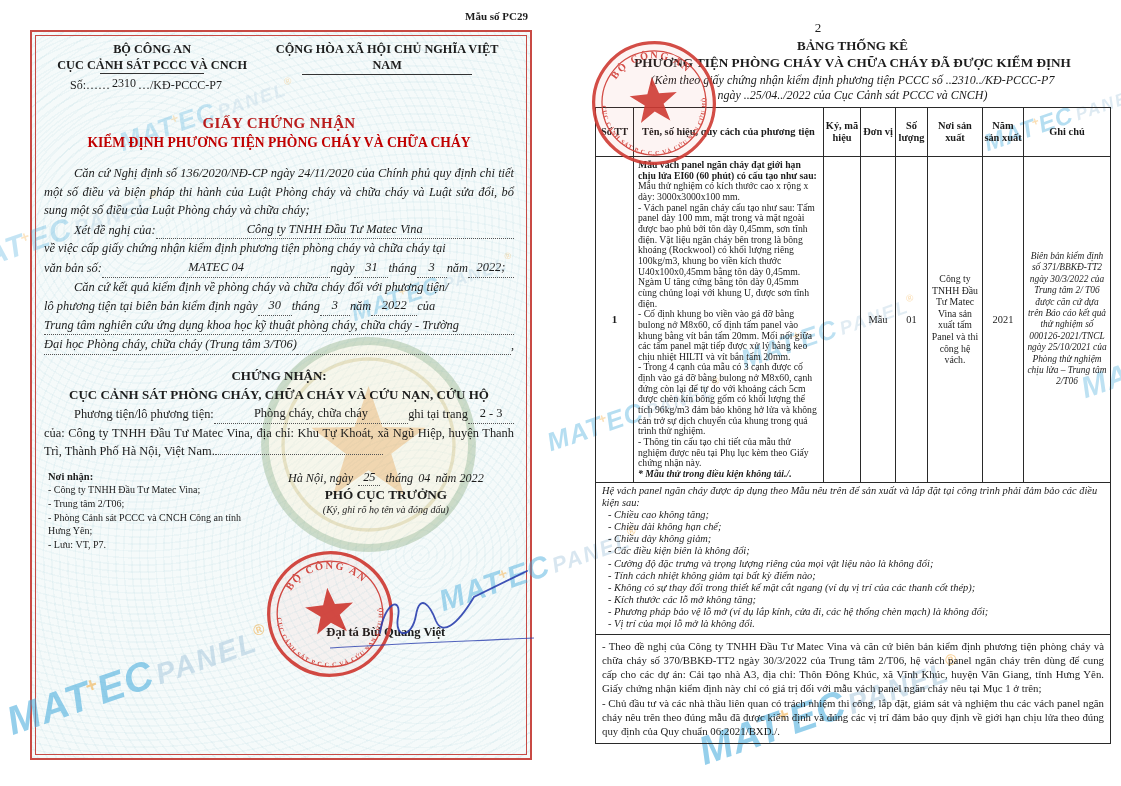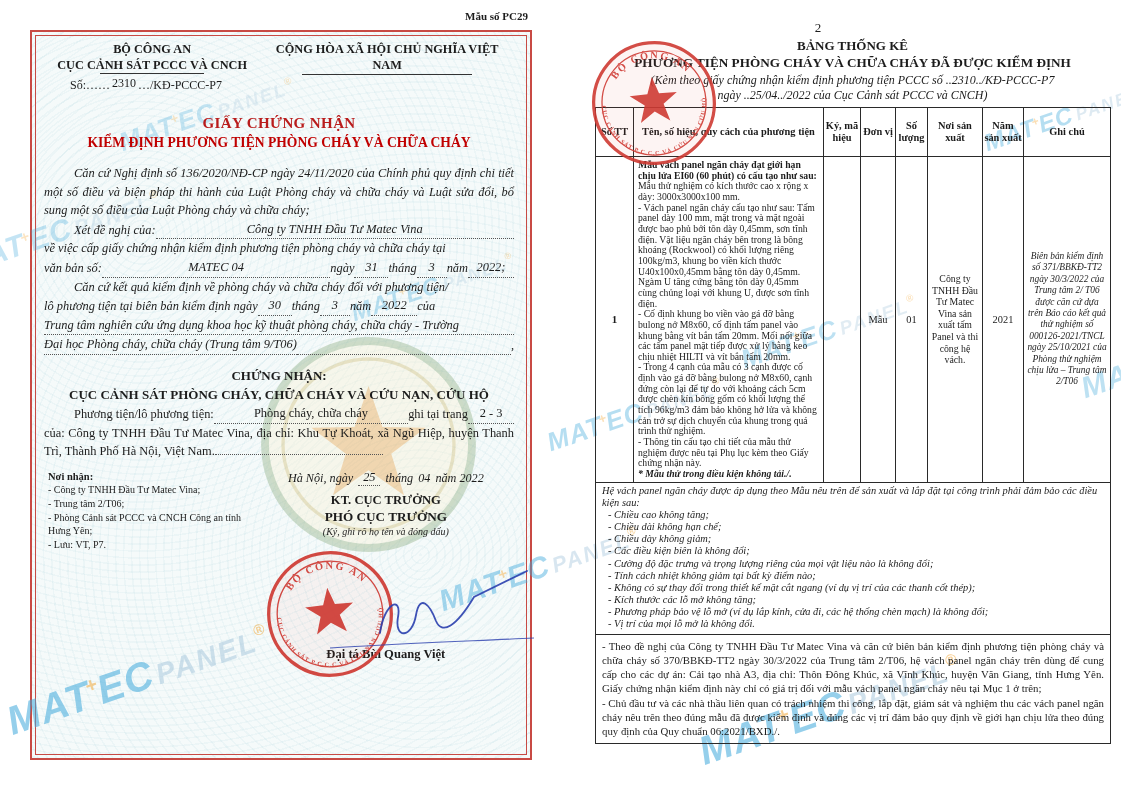--- a/index.html
+++ b/index.html
@@ -179,21 +179,21 @@
         <span class="lbl">lô phương tiện tại biên bản kiểm định ngày</span>
         <span class="fill w34">30</span>
         <span class="lbl">tháng</span>
         <span class="fill w30">3</span>
         <span class="lbl">năm</span>
         <span class="fill w46">2022</span>
         <span class="lbl">của</span>
       </div>
       <div class="dotline">Trung tâm nghiên cứu ứng dụng khoa học kỹ thuật phòng cháy, chữa cháy - Trường</div>
       <div class="rowf">
-        <span class="lbl dotline">Đại học Phòng cháy, chữa cháy (Trung tâm 9/T06)</span>
+        <span class="lbl dotline">Đại học Phòng cháy, chữa cháy (Trung tâm 3/T06)</span>
         <span class="fill grow"></span>
         <span class="lbl">,</span>
       </div>
 
       <div class="sec">
         <div>CHỨNG NHẬN:</div>
         <div>CỤC CẢNH SÁT PHÒNG CHÁY, CHỮA CHÁY VÀ CỨU NẠN, CỨU HỘ</div>
       </div>
 
       <div class="upright">
@@ -216,21 +216,20 @@
         <div>- Lưu: VT, P7.</div>
       </div>
       <div class="foot-r">
         <div class="date-line">
           <span>Hà Nội, ngày</span>
           <span class="d-day">25</span>
           <span>tháng</span>
           <span>04</span>
           <span>năm 2022</span>
         </div>
-        <div class="s1">KT. CỤC TRƯỞNG</div>
         <div class="s2">PHÓ CỤC TRƯỞNG</div>
         <div class="snote">(Ký, ghi rõ họ tên và đóng dấu)</div>
         <div class="sig-space"></div>
         <div class="signer-name">Đại tá Bùi Quang Việt</div>
       </div>
     </div>
   </div>
 
   <svg class="seal seal-left" viewBox="0 0 140 140">
     <circle cx="70" cy="70" r="65" fill="rgba(230,80,70,0.06)" stroke="#cf3a33" stroke-width="3.5"></circle>

